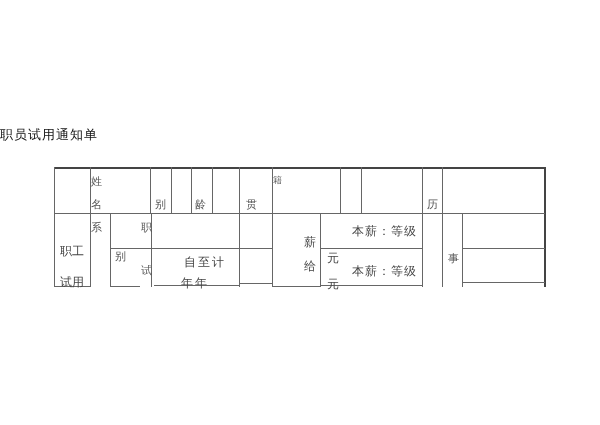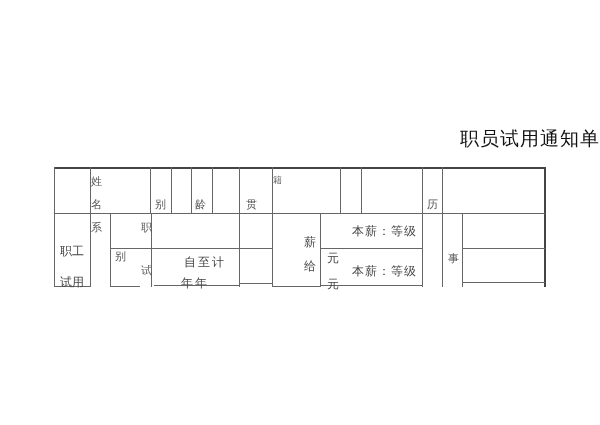--- a/index.html
+++ b/index.html
@@ -1,19 +1,19 @@
 <!DOCTYPE html>
 <html><head>
 <meta charset="utf-8">
 <style>
   html, body { margin: 0; padding: 0; background: #ffffff; }
   body { width: 600px; height: 425px; position: relative; overflow: hidden;
          font-family: "DejaVu Sans", "Liberation Sans", sans-serif; color: #333; }
-  .title { position: absolute; left: 0; width: 600px; top: 126px; text-align: right;
-           font-size: 19px; color: #111; letter-spacing: 1px; }
+  .title { position: absolute; left: 0; width: 600px; top: 126px; text-align: left;
+           font-size: 13px; color: #111; letter-spacing: 1px; }
   .hl, .vl { position: absolute; background: #666; }
   .hl { height: 1px; }
   .vl { width: 1px; }
   .thick { background: #444; }
   .txt { position: absolute; font-size: 11px; color: #555; line-height: 1; white-space: nowrap; }
   .txt-lg { font-size: 12px; color: #444; }
 </style>
 </head>
 <body>
 

